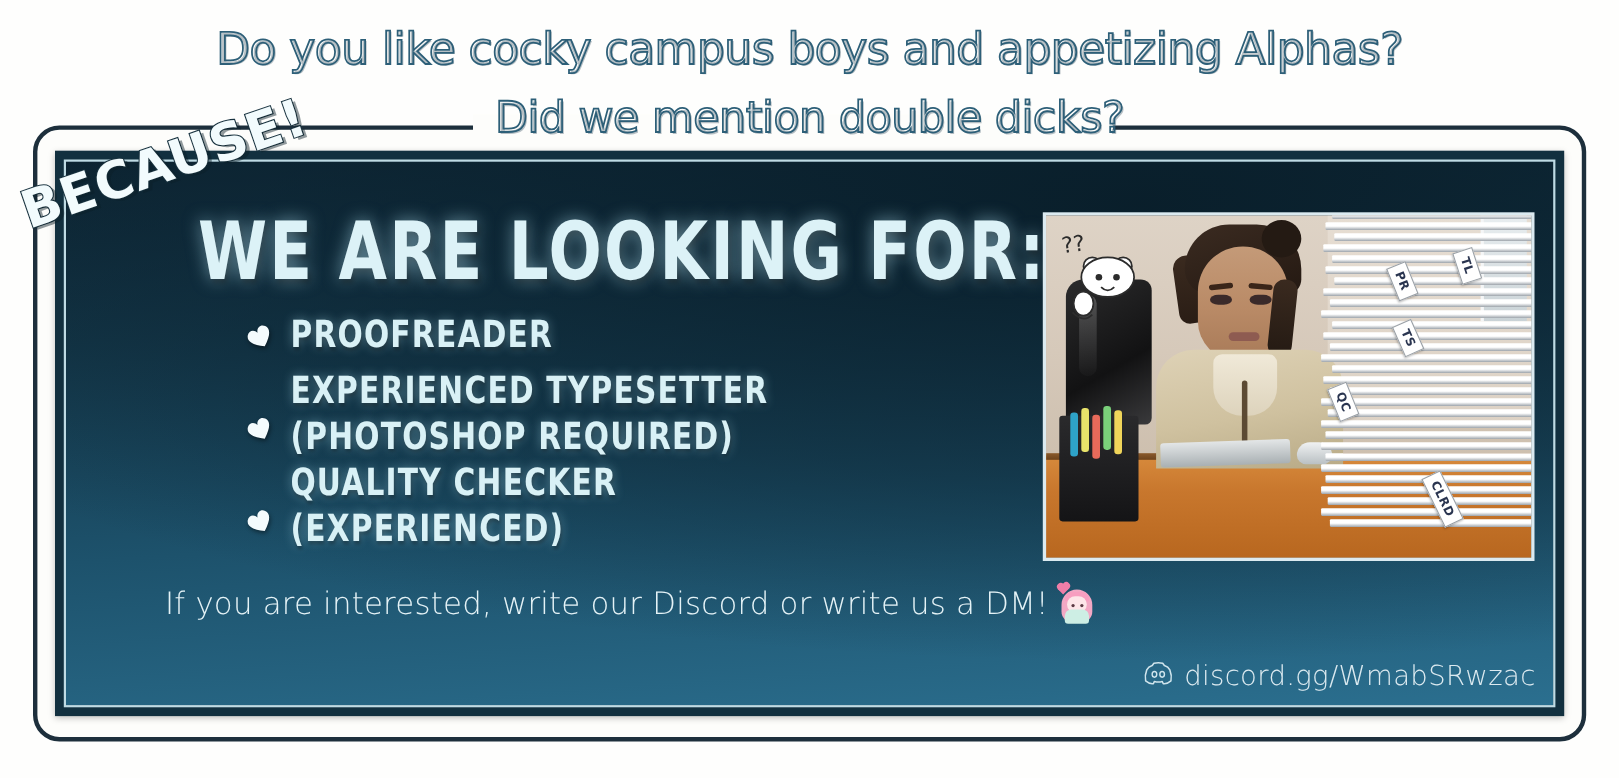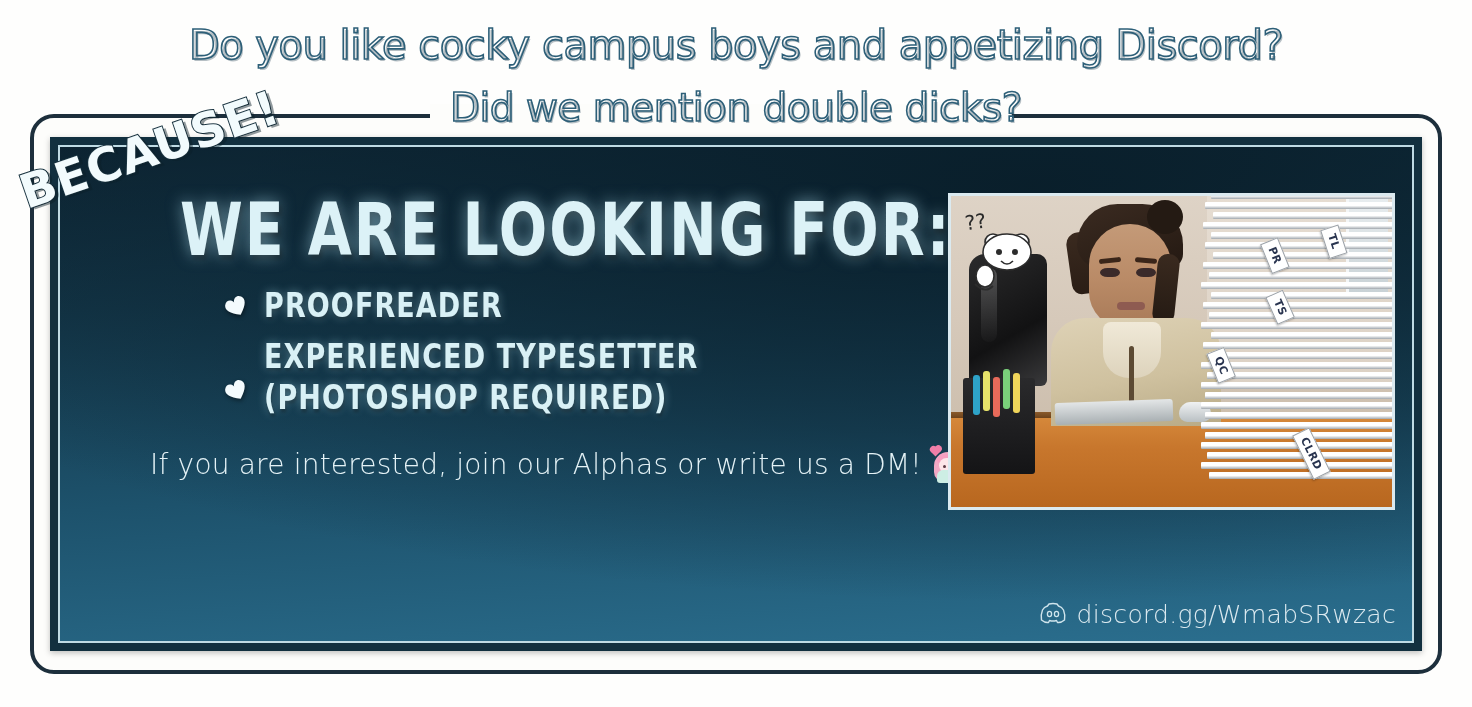--- a/index.html
+++ b/index.html
@@ -286,21 +286,21 @@
     color: #dceaf0;
     letter-spacing: 0.3px;
   }
 </style>
 </head>
 <body>
 
 <div id="stage">
 
   <div class="header-block">
-    <div class="hdr-line">Do you like cocky campus boys and appetizing Discord?</div>
+    <div class="hdr-line">Do you like cocky campus boys and appetizing Alphas?</div>
     <div class="hdr-line second">Did we mention double dicks?</div>
   </div>
 
   <div class="outer-frame"></div>
   <div class="frame-notch"></div>
 
   <div class="panel-outer">
     <div class="panel">
 
       <div class="left-col">
@@ -328,24 +328,37 @@
                 </g>
               </svg>
             </span>
             <span class="job-text">
               <span>EXPERIENCED TYPESETTER</span>
               <span class="sub">(PHOTOSHOP REQUIRED)</span>
             </span>
           </li>
 
 
+          <li class="job-item">
+            <span class="bullet">
+              <svg width="28" height="23" viewBox="0 0 28 23">
+                <g transform="rotate(-28 14 11)">
+                  <path d="M14 21 C4 14 2 9 5 5 C8 1 13 3 14 7 C15 3 20 1 23 5 C26 9 24 14 14 21 Z" fill="#f4fbfd"></path>
+                </g>
+              </svg>
+            </span>
+            <span class="job-text">
+              <span>QUALITY CHECKER</span>
+              <span class="sub">(EXPERIENCED)</span>
+            </span>
+          </li>
         </ul>
 
         <div class="cta">
-          <span>If you are interested, join our Alphas or write us a DM!</span>
+          <span>If you are interested, write our Discord or write us a DM!</span>
           <span class="chibi">
             <span class="hair-back"></span>
             <span class="bang"></span>
             <span class="face"></span>
             <span class="eye l"></span>
             <span class="eye r"></span>
             <span class="body"></span>
             <span class="heart"></span>
           </span>
         </div>

